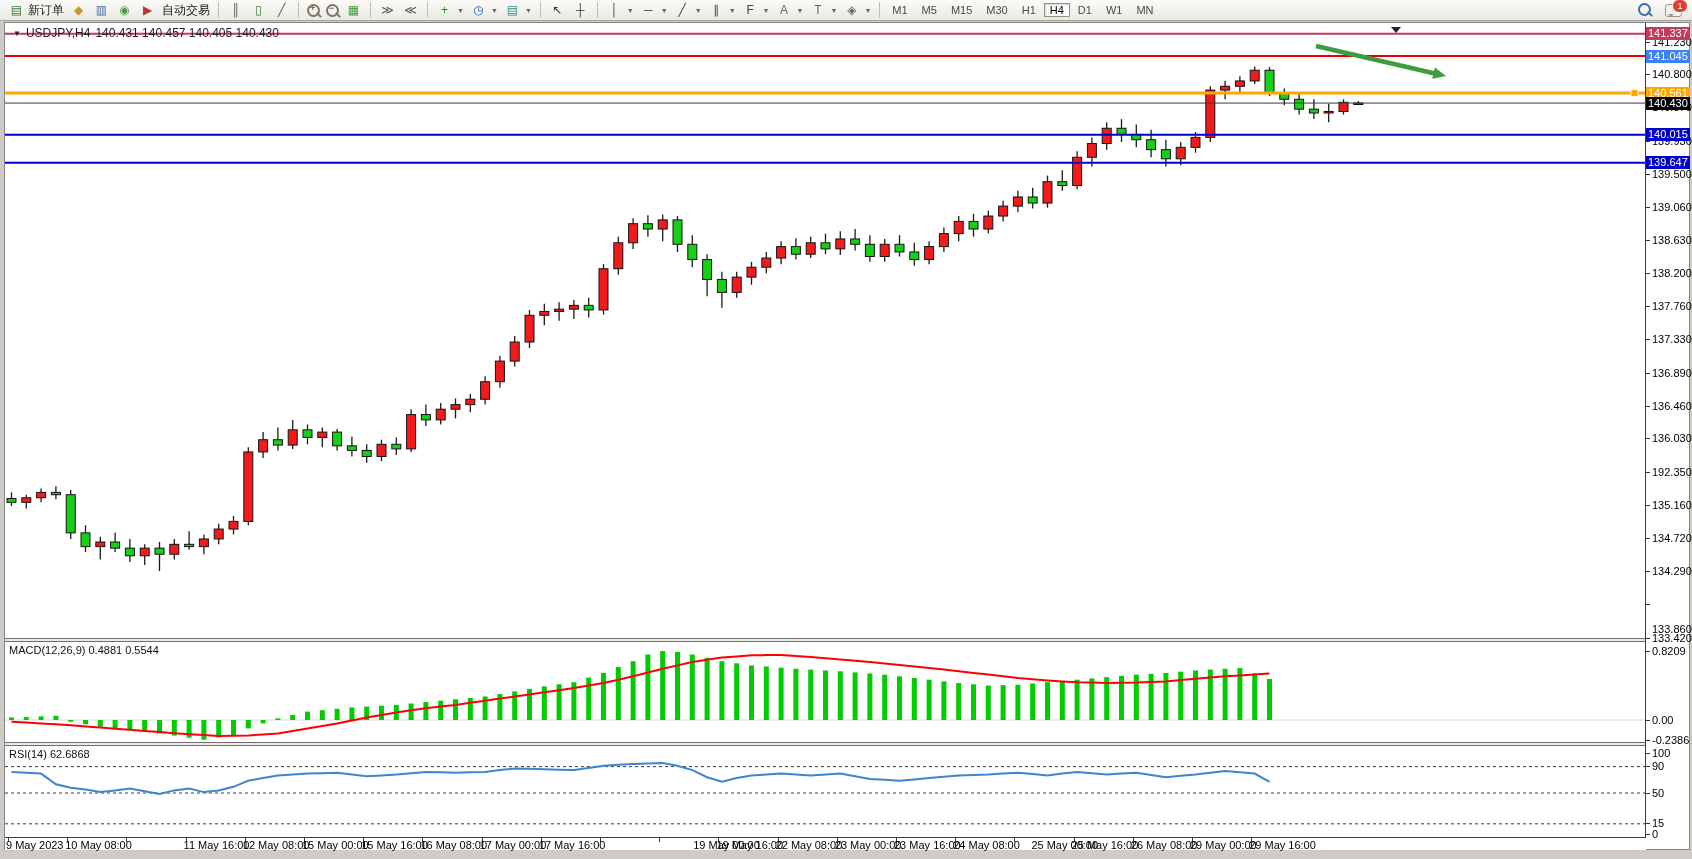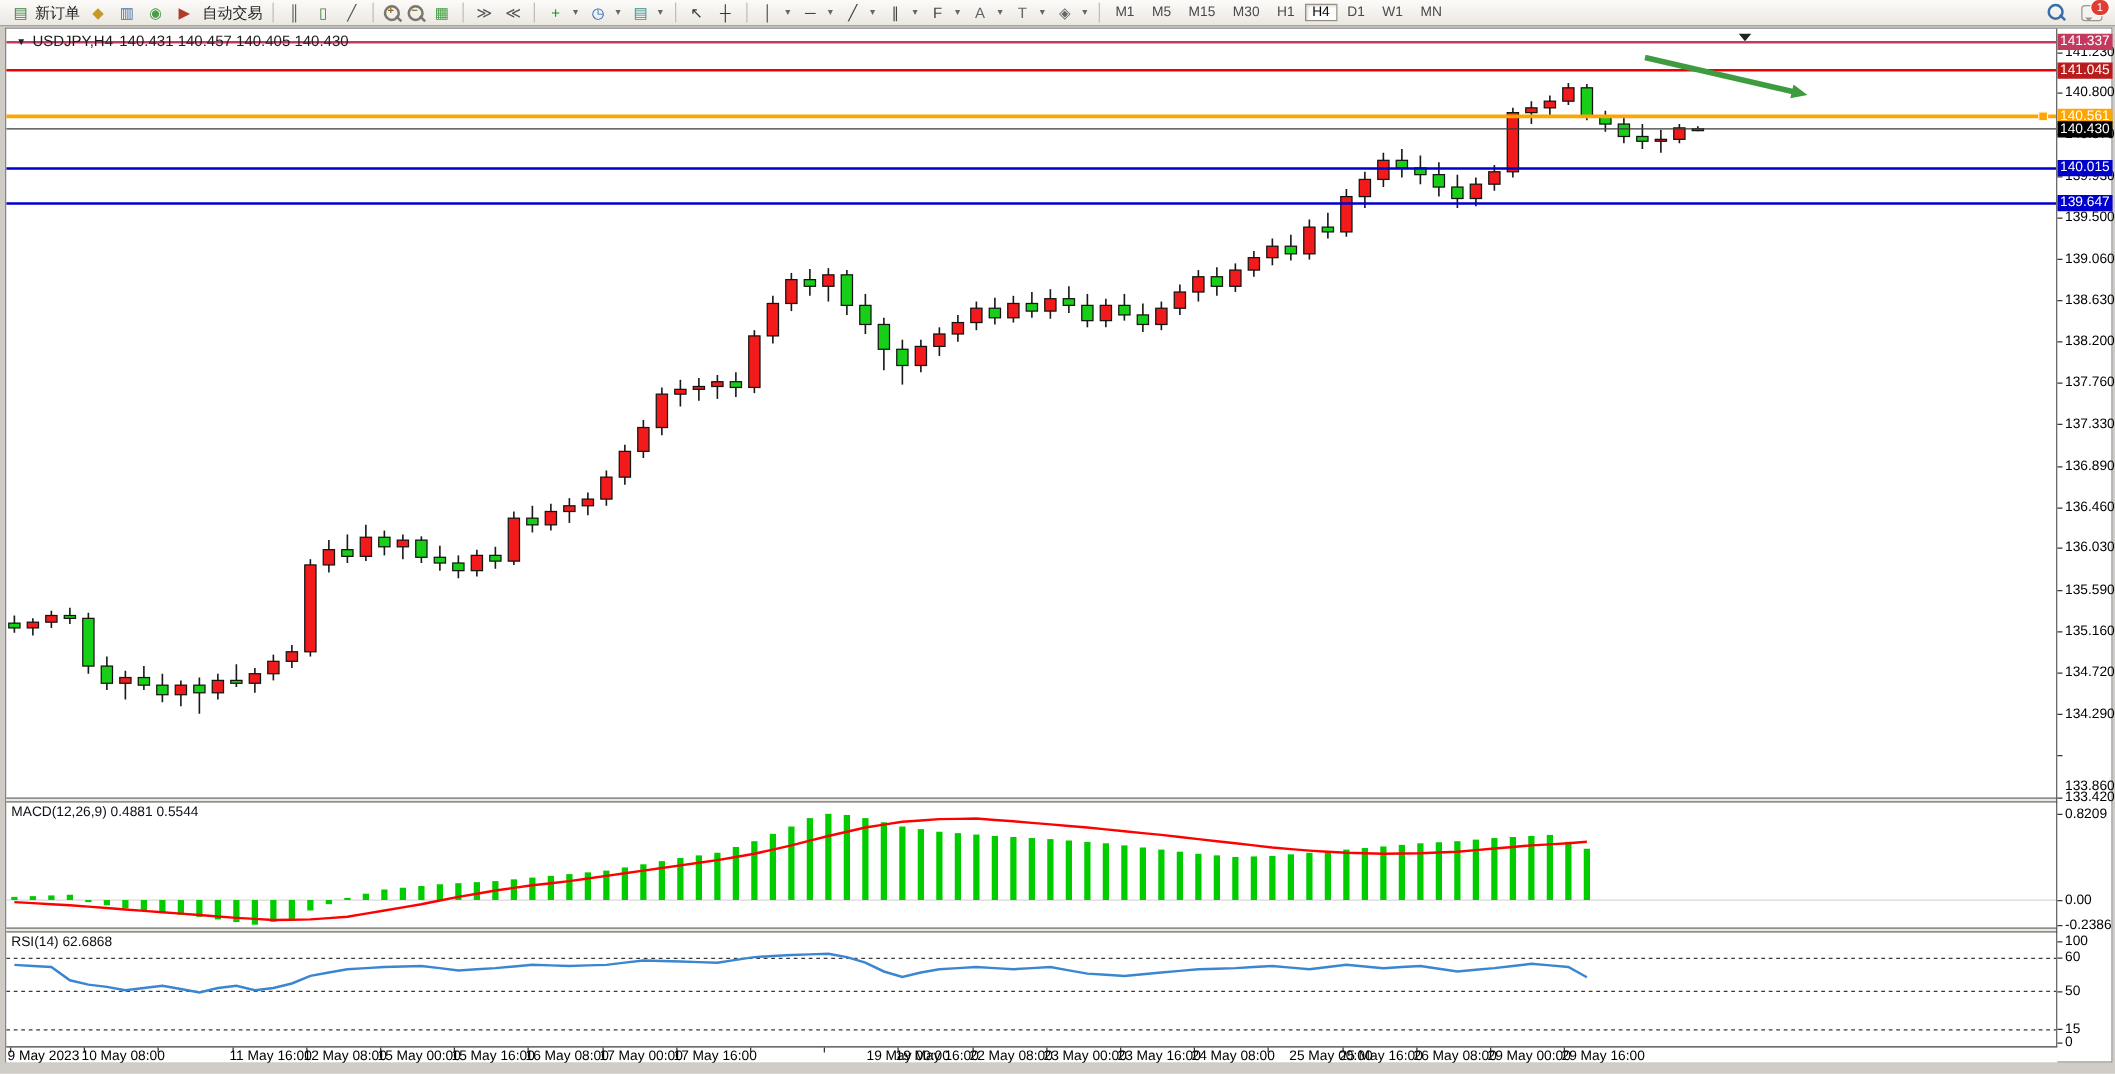--- a/index.html
+++ b/index.html
@@ -525,49 +525,49 @@
       <div class="ticklab" style="top: 277.4px;">137.760</div>
       <div class="tickdash" style="top: 316.226px;"></div>
       <div class="ticklab" style="top: 310.226px;">137.330</div>
       <div class="tickdash" style="top: 349.816px;"></div>
       <div class="ticklab" style="top: 343.816px;">136.890</div>
       <div class="tickdash" style="top: 382.642px;"></div>
       <div class="ticklab" style="top: 376.642px;">136.460</div>
       <div class="tickdash" style="top: 415.468px;"></div>
       <div class="ticklab" style="top: 409.468px;">136.030</div>
       <div class="tickdash" style="top: 449.058px;"></div>
-      <div class="ticklab" style="top: 443.058px;">135.590</div>
+      <div class="ticklab" style="top: 443.058px;">192.350</div>
       <div class="tickdash" style="top: 481.884px;"></div>
       <div class="ticklab" style="top: 475.884px;">135.160</div>
       <div class="tickdash" style="top: 515.473px;"></div>
       <div class="ticklab" style="top: 509.473px;">134.720</div>
       <div class="tickdash" style="top: 548.3px;"></div>
       <div class="ticklab" style="top: 542.3px;">134.290</div>
       <div class="tickdash" style="top: 581.126px;"></div>
       <div class="ticklab" style="top: 575.126px; margin-top: 25px;">133.860</div>
       <div class="tickdash" style="top: 614.715px;"></div>
       <div class="ticklab" style="top: 608.715px;">133.420</div>
       <div class="tickdash" style="top: 627.544px;"></div>
       <div class="ticklab" style="top: 621.544px;">0.8209</div>
       <div class="tickdash" style="top: 696.5px;"></div>
       <div class="ticklab" style="top: 690.5px;">0.00</div>
       <div class="tickdash" style="top: 716.542px;"></div>
       <div class="ticklab" style="top: 710.542px;">-0.2386</div>
       <div class="tickdash" style="top: 729.5px;"></div>
       <div class="ticklab" style="top: 723.5px;">100</div>
       <div class="tickdash" style="top: 743.1px;"></div>
-      <div class="ticklab" style="top: 737.1px;">60</div>
+      <div class="ticklab" style="top: 737.1px;">90</div>
       <div class="tickdash" style="top: 769.5px;"></div>
       <div class="ticklab" style="top: 763.5px;">50</div>
       <div class="tickdash" style="top: 800.3px;"></div>
       <div class="ticklab" style="top: 794.3px;">15</div>
       <div class="tickdash" style="top: 810.5px;"></div>
       <div class="ticklab" style="top: 804.5px;">0</div>
       <div class="badge" style="top: 4.33162px; background: rgb(196, 58, 94);">141.337</div>
-      <div class="badge" style="top: 26.6229px; background: #b91c1c;">141.045</div>
+      <div class="badge" style="top: 26.6229px; background: #3b82f6;">141.045</div>
       <div class="badge" style="top: 63.5715px; background: rgb(255, 165, 0);">140.561</div>
       <div class="badge" style="top: 73.572px; background: rgb(0, 0, 0);">140.430</div>
       <div class="badge" style="top: 105.253px; background: rgb(0, 0, 204);">140.015</div>
       <div class="badge" style="top: 133.346px; background: rgb(0, 0, 204);">139.647</div>
     </div>
   <div class="timeaxis" id="time-axis">
       <div class="timetick" style="left: 3px;"></div>
       <div class="timelab" style="left: 1px;">9 May 2023</div>
       <div class="timetick" style="left: 62.2px;"></div>
       <div class="timelab" style="left: 60.2px;">10 May 08:00</div>

